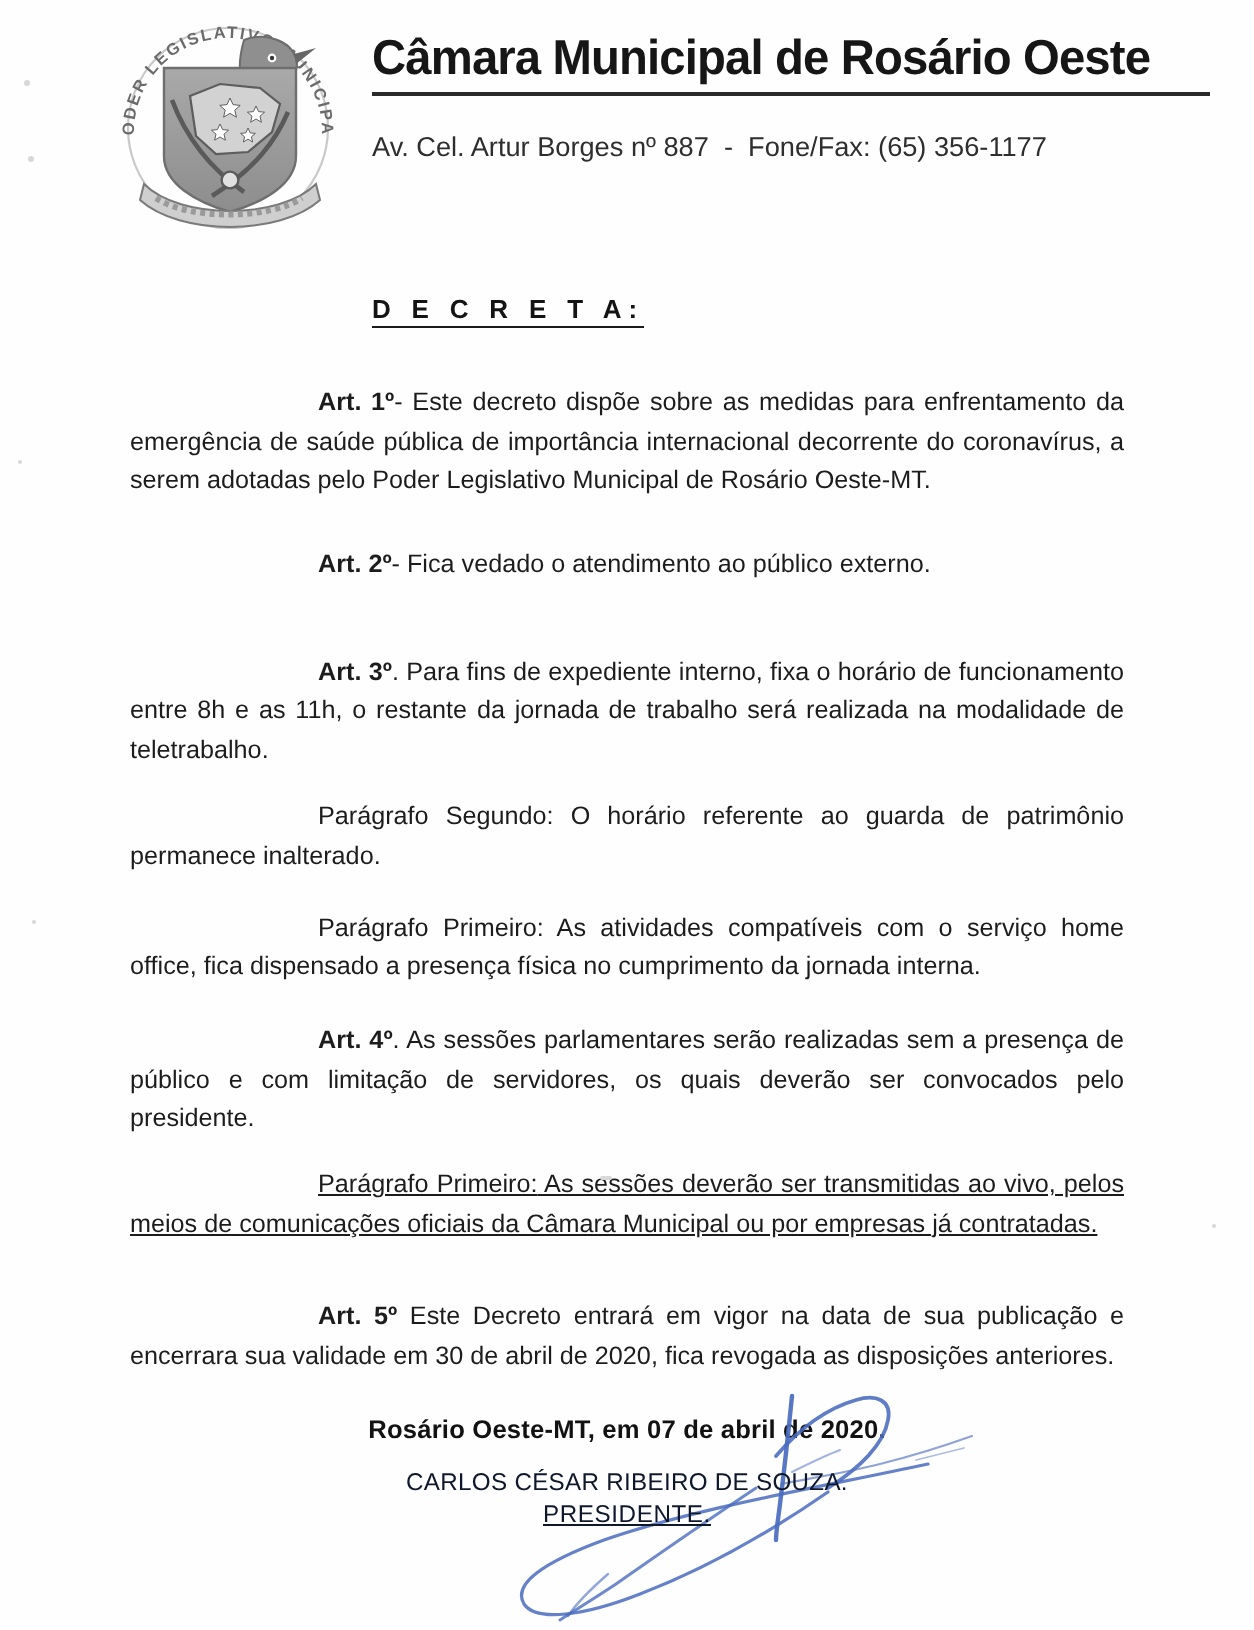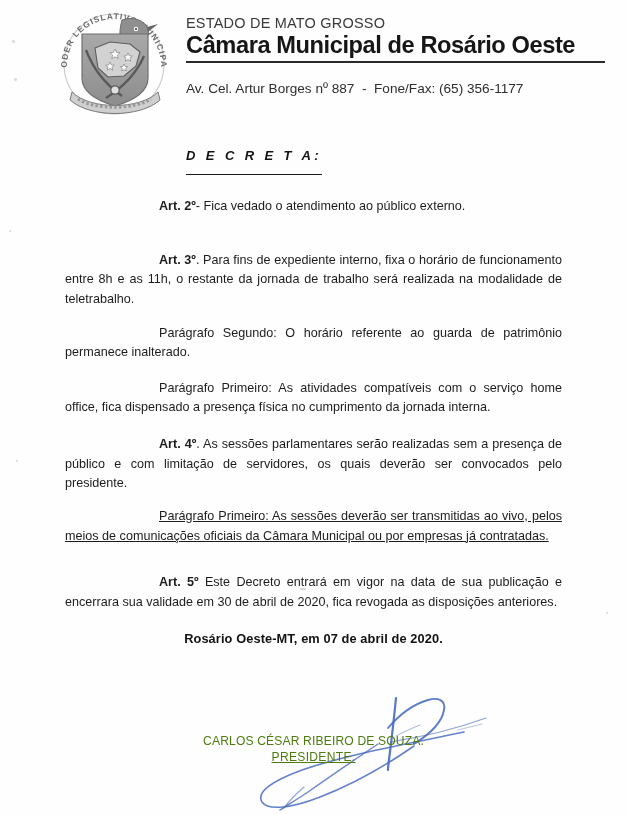--- a/index.html
+++ b/index.html
@@ -85,23 +85,22 @@
   .decreta-wrap {
     padding-left: 186px;
     padding-top: 24px;
   }
   .decreta {
     display: inline-block;
     font-size: 13px;
     font-weight: bold;
     letter-spacing: 3.4px;
     border-bottom: 1.6px solid #1a1a1a;
-    padding-bottom: 11px;
+    padding-bottom: 1px;
     color: #141414;
-    font-style: italic;
   }
 
   .para {
     position: relative;
     margin: 0 auto;
     width: 497px;
     font-size: 12.6px;
     line-height: 1.56;
     text-align: justify;
     color: #1c1c1c;
@@ -145,21 +144,21 @@
     height: 125px;
     pointer-events: none;
   }
   .sig-names {
     position: absolute;
     left: 0;
     top: 33px;
     width: 627px;
     text-align: center;
     font-size: 12.1px;
-    color: #4d7c0f;
+    color: #0f172a;
     line-height: 1.35;
     letter-spacing: 0.15px;
   }
   .sig-names .role { letter-spacing: 0.3px; text-decoration: underline; }
 
   
   .speck {
     position: absolute;
     background: #d8d8d8;
     border-radius: 50%;
@@ -213,33 +212,35 @@
         <circle cx="67" cy="86" r="4.2" fill="#e0e0e0" stroke="#5a5a5a" stroke-width="1.2"></circle>
 
         <g>
           <path d="M24,88 C42,106 92,106 110,88 L112,96 C92,114 42,114 22,96 Z" fill="#cfcfcf" stroke="#7a7a7a" stroke-width="1"></path>
           <path d="M30,95 C46,106 86,106 103,95" fill="none" stroke="#9a9a9a" stroke-width="3" stroke-dasharray="2.5 2.2"></path>
         </g>
       </svg>
     </div>
 
     <div class="lh-text">
-      <div class="lh-state">ESTADO DE MATO GROSSO</div>
       <div class="lh-title">Câmara Municipal de Rosário Oeste</div>
       <div class="lh-rule"></div>
       <div class="lh-addr">Av. Cel. Artur Borges nº 887  -  Fone/Fax: (65) 356-1177</div>
     </div>
   </div>
 
   <div class="doc-body">
 
     <div class="decreta-wrap">
       <span class="decreta">D E C R E T A:</span>
     </div>
 
+    <p class="para sp-1">
+      <b class="lead">Art. 1º</b><span>- Este decreto dispõe sobre as medidas para enfrentamento da emergência de saúde pública de importância internacional decorrente do coronavírus, a serem adotadas pelo Poder Legislativo Municipal de Rosário Oeste-MT.</span>
+    </p>
 
     <p class="para sp-2">
       <b class="lead">Art. 2º</b><span>- Fica vedado o atendimento ao público externo.</span>
     </p>
 
     <p class="para sp-3">
       <b class="lead">Art. 3º</b><span>. Para fins de expediente interno, fixa o horário de funcionamento entre 8h e as 11h, o restante da jornada de trabalho será realizada na modalidade de teletrabalho.</span>
     </p>
 
     <p class="para sp-5">

